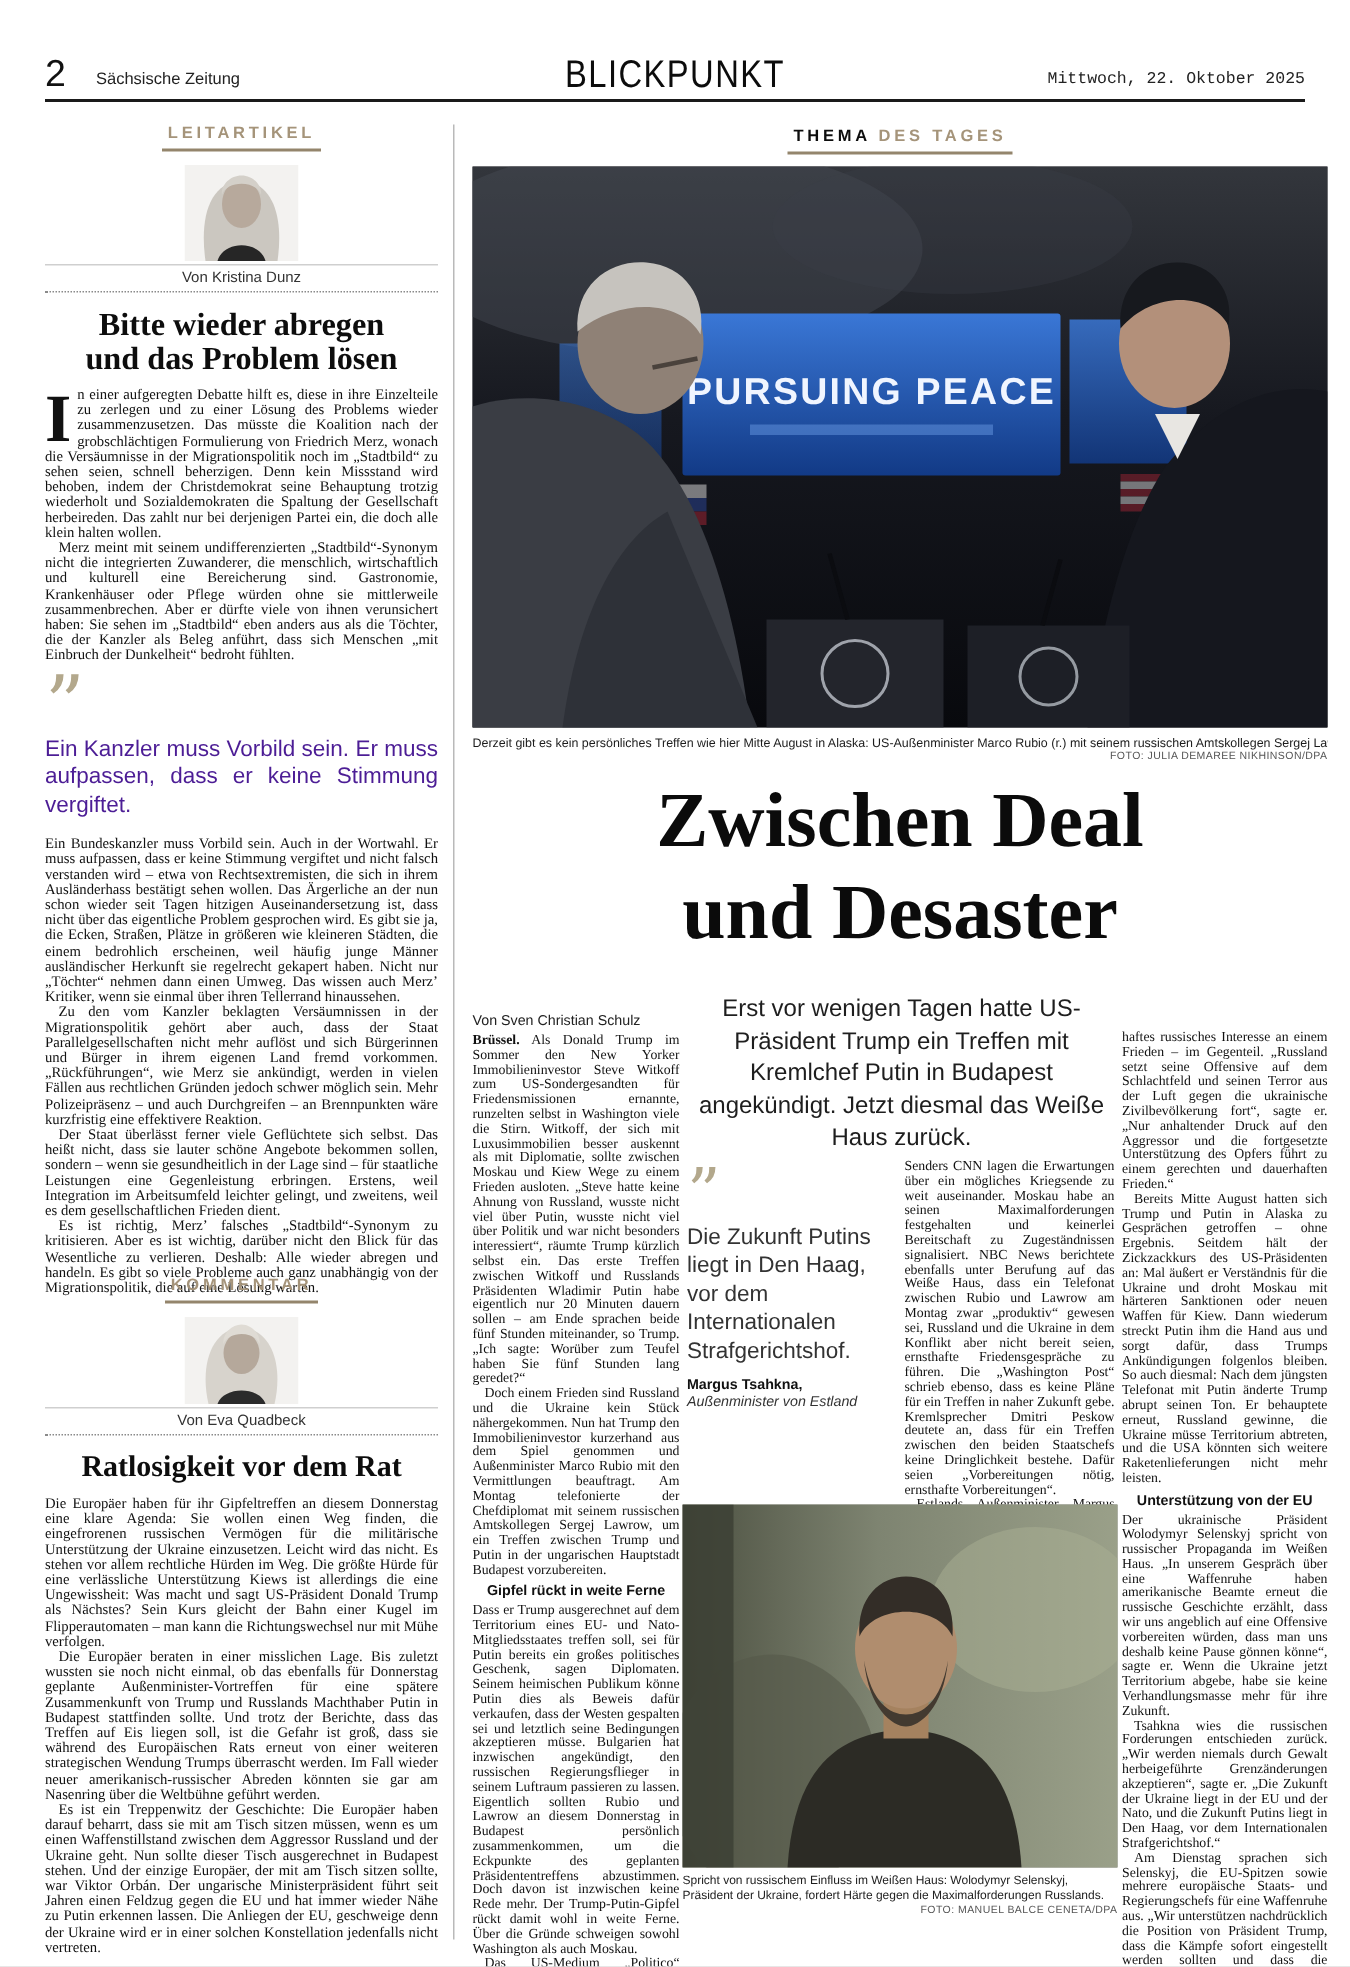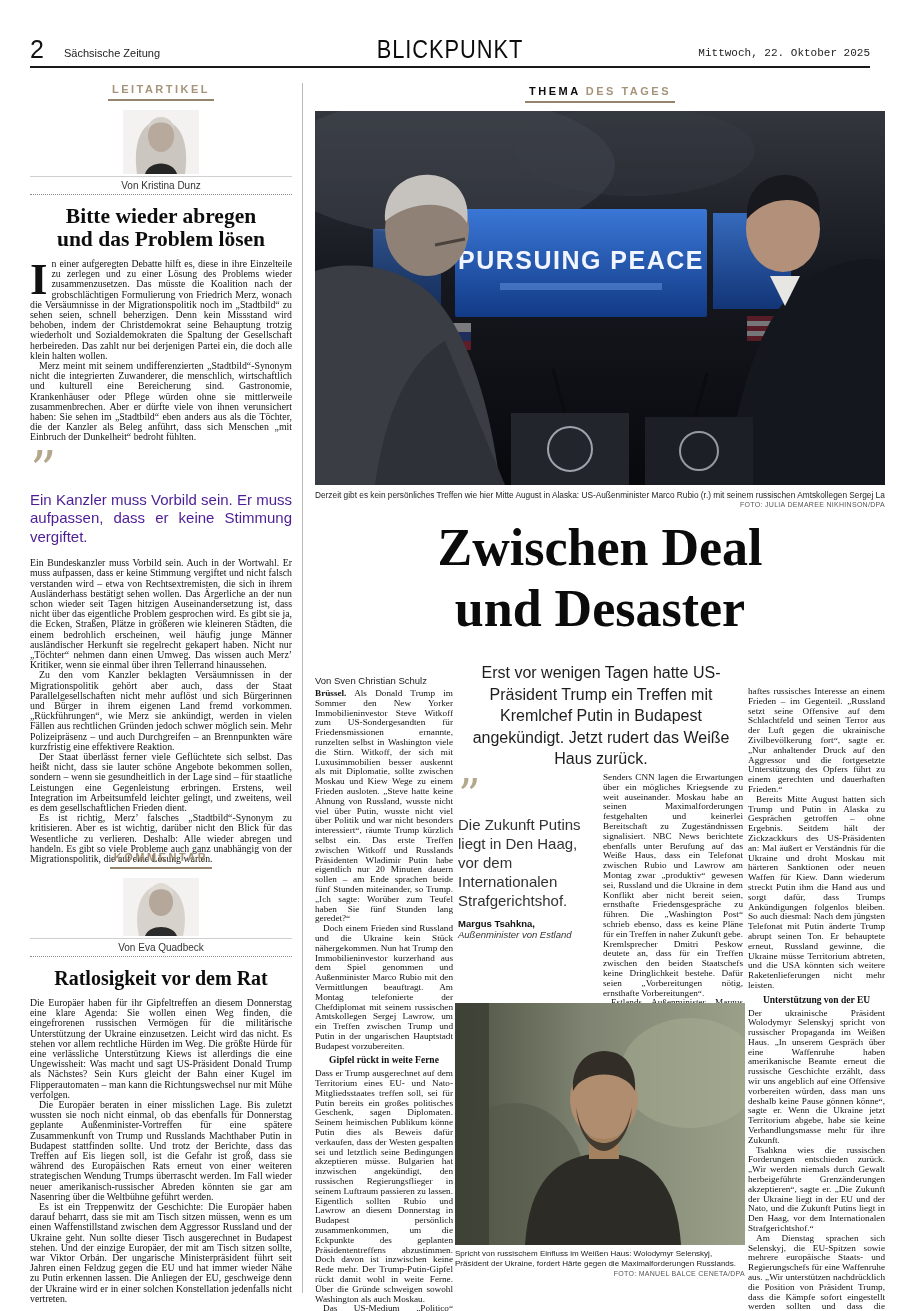--- a/index.html
+++ b/index.html
@@ -43,21 +43,21 @@
   .photocap .cap{font-size:8.3px;font-weight:500;color:#1c1c1c;white-space:nowrap;overflow:hidden;}
   .credit{font-size:7px;color:#555;text-align:right;letter-spacing:.3px;margin-top:1px;}
   .bighead{position:absolute;left:0;right:0;top:434px;text-align:center;font-size:52px;line-height:61px;
            font-weight:bold;color:#0b0b0b;}
   .standfirst{position:absolute;left:140px;top:579px;width:292px;text-align:center;
            font-family:"Liberation Sans",sans-serif;font-size:16px;line-height:21.5px;color:#1e1e1e;}
   .mainbyline{position:absolute;left:0;top:592px;font-family:"Liberation Sans",sans-serif;font-size:9.5px;color:#222;}
   .ncol{position:absolute;font-size:9.2px;line-height:9.8px;text-align:justify;}
   .ncol p{margin:0;}
   .ncol p + p{text-indent:8px;}
-  .ncol .subhead{font-family:Liberation Serif, serif;font-weight:bold;font-size:9.5px;text-align:center;
+  .ncol .subhead{font-family:Liberation Sans, sans-serif;font-weight:bold;font-size:9.5px;text-align:center;
            margin:5px 0 3px;text-indent:0;}
   .col1{left:0;top:606px;width:138px;height:702px;overflow:hidden;}
   .col3{left:288px;top:690px;width:140px;height:230px;overflow:hidden;}
   .col4{left:433px;top:604px;width:137px;height:704px;overflow:hidden;}
   .pullq2{position:absolute;left:143px;top:700px;width:140px;}
   .pullq2 .qmark{font-size:44px;height:26px;}
   .pullq2 .qtext{font-family:"Liberation Sans",sans-serif;font-size:15px;line-height:19px;color:#333;margin:6px 0 8px;}
   .pq-author{font-family:"Liberation Sans",sans-serif;font-size:9.5px;font-weight:bold;color:#111;}
   .pq-role{font-family:"Liberation Sans",sans-serif;font-size:9.5px;color:#333;font-style:italic;}
   .photo2{position:absolute;left:140px;top:920px;width:290px;height:242px;background:#6a6f5c;}
@@ -207,21 +207,21 @@
     <div class="photocap">
       <div class="cap">Derzeit gibt es kein persönliches Treffen wie hier Mitte August in Alaska: US-Außenminister Marco Rubio (r.) mit seinem russischen Amtskollegen Sergej Lawrow.</div>
       <div class="credit">FOTO: JULIA DEMAREE NIKHINSON/DPA</div>
     </div>
 
     <div class="bighead">
       <span>Zwischen Deal</span><br>
       <span>und Desaster</span>
     </div>
 
-    <div class="standfirst">Erst vor wenigen Tagen hatte US-Präsident Trump ein Treffen mit Kremlchef Putin in Budapest angekündigt. Jetzt rudert das Weiße Haus zurück.</div>
+    <div class="standfirst">Erst vor wenigen Tagen hatte US-Präsident Trump ein Treffen mit Kremlchef Putin in Budapest angekündigt. Jetzt diesmal das Weiße Haus zurück.</div>
 
     <div class="mainbyline">Von Sven Christian Schulz</div>
 
     <div class="ncol col1">
       <p><b class="dl">Brüssel.</b><span> Als Donald Trump im Sommer den New Yorker Immobilieninvestor Steve Witkoff zum US-Sondergesandten für Friedensmissionen ernannte, runzelten selbst in Washington viele die Stirn. Witkoff, der sich mit Luxusimmobilien besser auskennt als mit Diplomatie, sollte zwischen Moskau und Kiew Wege zu einem Frieden ausloten. „Steve hatte keine Ahnung von Russland, wusste nicht viel über Putin, wusste nicht viel über Politik und war nicht besonders interessiert“, räumte Trump kürzlich selbst ein. Das erste Treffen zwischen Witkoff und Russlands Präsidenten Wladimir Putin habe eigentlich nur 20 Minuten dauern sollen – am Ende sprachen beide fünf Stunden miteinander, so Trump. „Ich sagte: Worüber zum Teufel haben Sie fünf Stunden lang geredet?“</span></p>
       <p>Doch einem Frieden sind Russland und die Ukraine kein Stück nähergekommen. Nun hat Trump den Immobilieninvestor kurzerhand aus dem Spiel genommen und Außenminister Marco Rubio mit den Vermittlungen beauftragt. Am Montag telefonierte der Chefdiplomat mit seinem russischen Amtskollegen Sergej Lawrow, um ein Treffen zwischen Trump und Putin in der ungarischen Hauptstadt Budapest vorzubereiten.</p>
       <div class="subhead">Gipfel rückt in weite Ferne</div>
       <p style="text-indent:0;">Dass er Trump ausgerechnet auf dem Territorium eines EU- und Nato-Mitgliedsstaates treffen soll, sei für Putin bereits ein großes politisches Geschenk, sagen Diplomaten. Seinem heimischen Publikum könne Putin dies als Beweis dafür verkaufen, dass der Westen gespalten sei und letztlich seine Bedingungen akzeptieren müsse. Bulgarien hat inzwischen angekündigt, den russischen Regierungsflieger in seinem Luftraum passieren zu lassen. Eigentlich sollten Rubio und Lawrow an diesem Donnerstag in Budapest persönlich zusammenkommen, um die Eckpunkte des geplanten Präsidententreffens abzustimmen. Doch davon ist inzwischen keine Rede mehr. Der Trump-Putin-Gipfel rückt damit wohl in weite Ferne. Über die Gründe schweigen sowohl Washington als auch Moskau.</p>
       <p>Das US-Medium „Politico“ schrieb unter Berufung auf das Weiße Haus, dass nach dem Gespräch von Rubio mit Lawrow ein Treffen in naher Zukunft nicht mehr vorgesehen sei. Nach Informationen des US-</p>
     </div>

